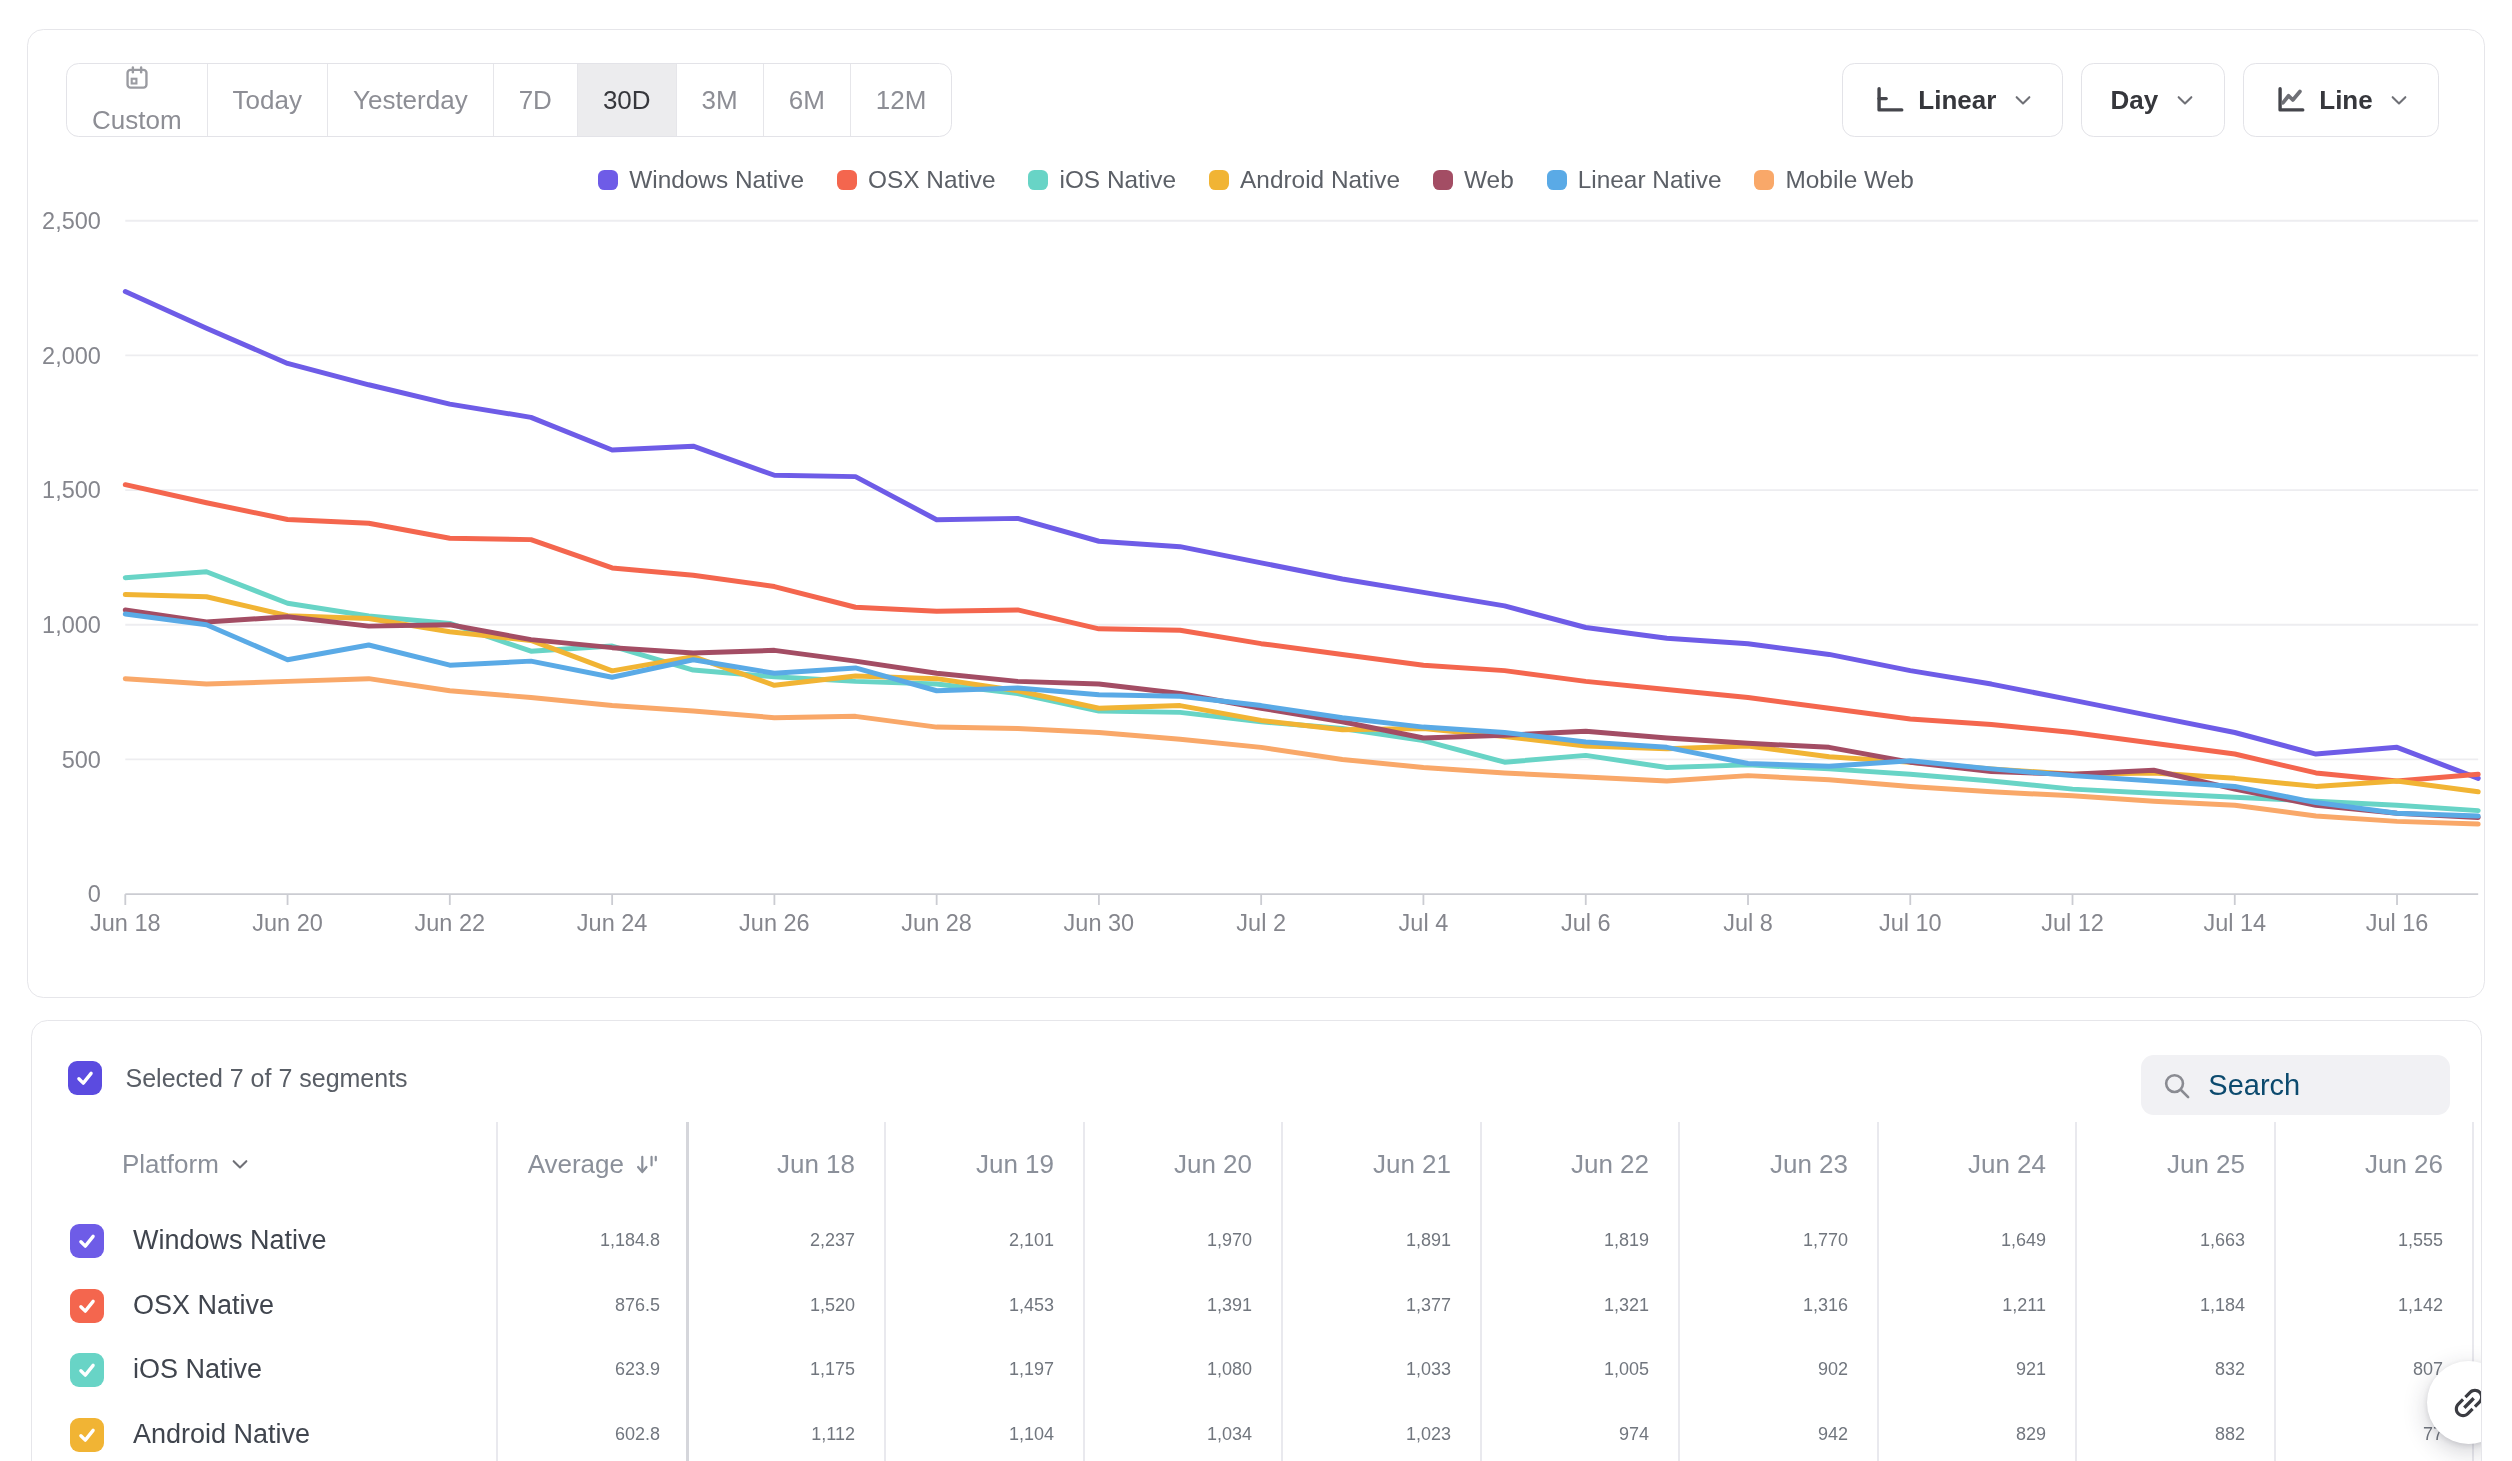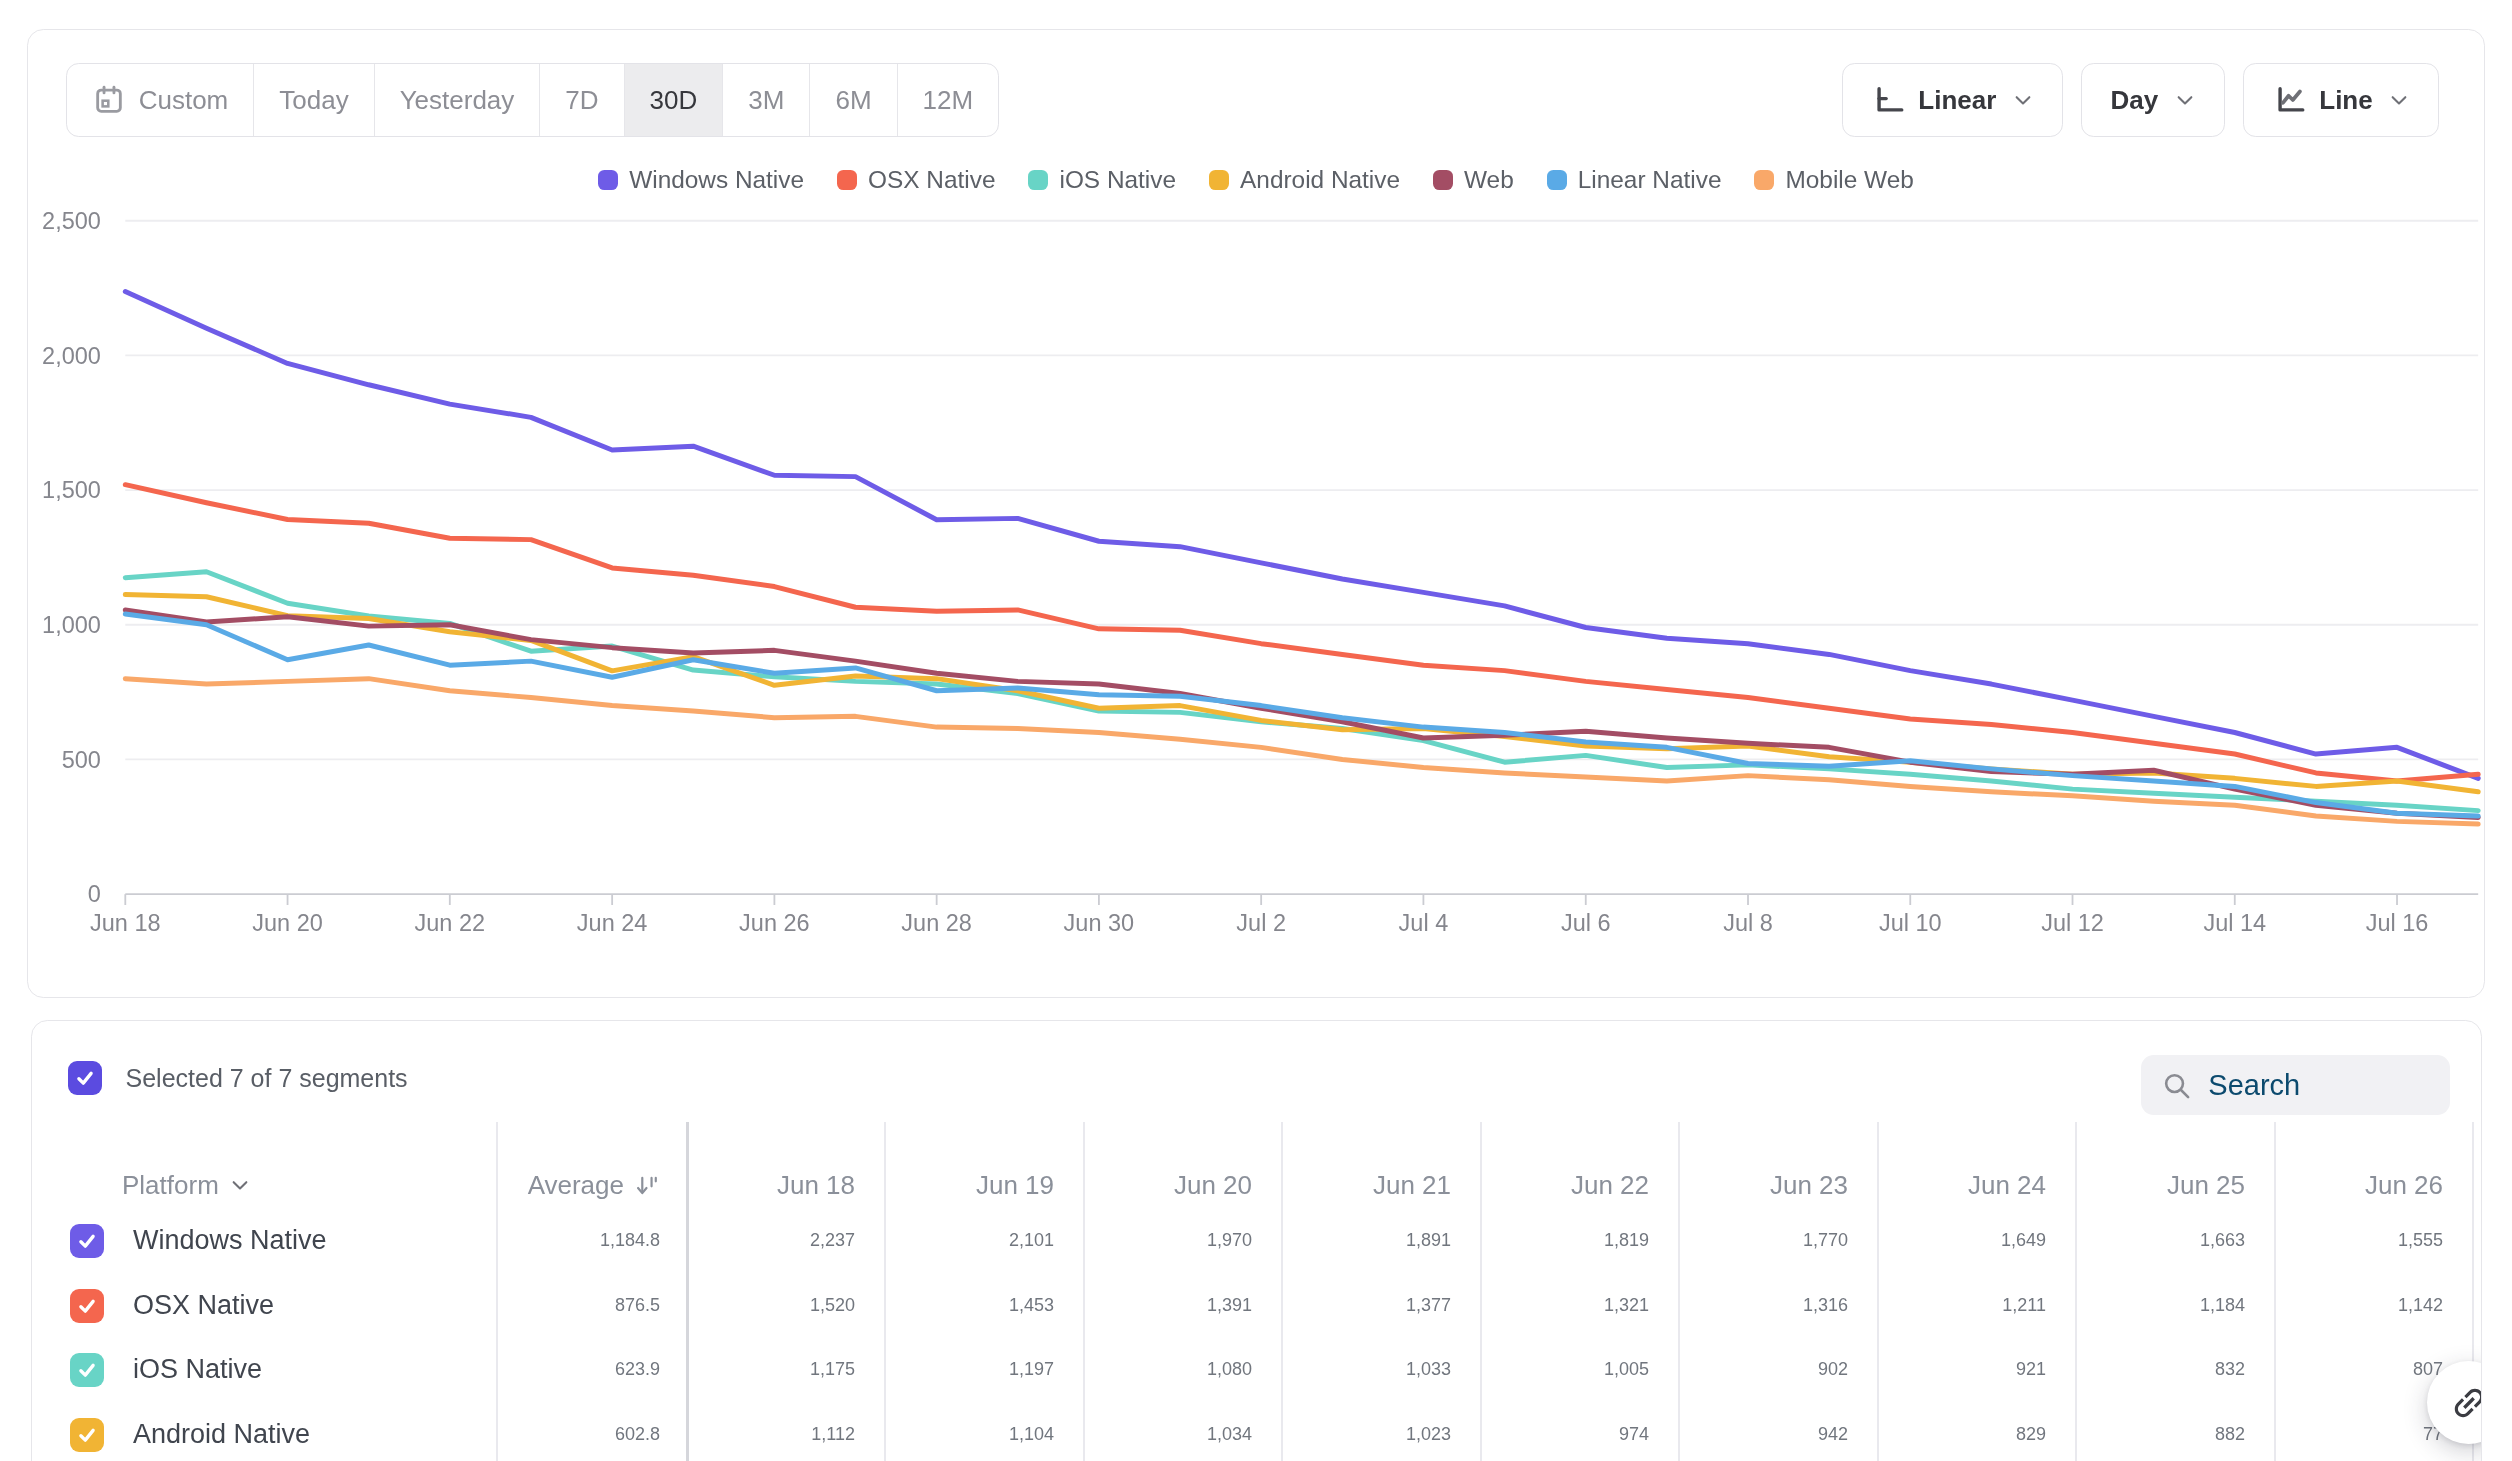--- a/index.html
+++ b/index.html
@@ -7,21 +7,21 @@
     font-family: "Liberation Sans", sans-serif; overflow: hidden; position: relative; }
   .card { position: absolute; background: #fff; border: 1.8px solid #e6e6ea; border-radius: 16.3px; }
   #card-chart { left: 27px; top: 29px; width: 2458px; height: 969px; }
   #card-table { left: 31px; top: 1020px; width: 2451px; height: 488px; overflow: hidden; }
 
   
   .range-group { position: absolute; left: 38px; top: 33px; height: 74px;
     display: inline-flex; align-items: stretch; border: 1.8px solid #e3e3e8; border-radius: 12.7px; overflow: hidden; background:#fff; }
   .seg { display: flex; align-items: center; gap: 12.7px; padding: 0 25px;
     font-size: 26px; color: #8d8e95; border-left: 1.8px solid #e6e6ea; cursor: pointer; white-space: nowrap; }
-  .seg:first-child { border-left: none; }
+  .seg:first-child { border-left: none; flex-direction: column; }
   .seg.selected { background: #ececee; color: #36373c; font-weight: 400; }
   .btn { position: absolute; height: 74px; display: inline-flex; align-items: center; gap: 12.7px;
     border: 1.8px solid #e3e3e8; border-radius: 12.7px; padding: 0 29px; font-size: 26px;
     color: #36373c; font-weight: 700; background: #fff; cursor: pointer; white-space: nowrap; }
   #compare-btn { left: 921px; top: 33px; }
   .right-controls { position: absolute; right: 45px; top: 33px; display: flex; gap: 18px; }
   .right-controls .btn { position: relative; }
   .chev { width: 20px; height: 12.7px; margin-left: 3.6px; flex: 0 0 auto; }
   .icon-stroke { stroke: #45464c; stroke-width: 2.4; fill: none; stroke-linecap: round; stroke-linejoin: round; }
   .chev polyline { stroke: #6f7076; stroke-width: 2.6; fill: none; stroke-linecap: round; stroke-linejoin: round; }
@@ -44,21 +44,21 @@
   .cbx polyline { stroke: #fff; stroke-width: 3.4; fill: none; stroke-linecap: round; stroke-linejoin: round; }
   #seg-select-label { font-size: 25px; color: #595e66; }
   #search-box { position: absolute; right: 31px; top: 34px; width: 309px; height: 60px;
     background: #f1f1f4; border-radius: 12.7px; display: flex; align-items: center; gap: 16.3px; padding: 0 20px; cursor: text; }
   #search-box svg { width: 31px; height: 31px; }
   #search-placeholder { font-size: 29px; color: #0c4a6e; }
 
   .col-line { position: absolute; top: 101px; height: 387px; width: 1.8px; background: #e9e9ee; }
   .col-line.thick { width: 2.7px; background: #d5d6db; }
 
-  .th { position: absolute; top: 142px; height: 45px; display: flex; align-items: center;
+  .th { position: absolute; top: 121px; height: 45px; display: flex; align-items: center;
     font-size: 26px; color: #8b909a; white-space: nowrap; }
   .th.right { justify-content: flex-end; }
   .trow { position: absolute; left: 0; width: 100%; height: 63px; }
   .trow .cbx { position: absolute; left: 38px; top: 14.5px; }
   .plabel { position: absolute; left: 101px; top: 0; height: 63px; display: flex; align-items: center;
     font-size: 27px; color: #40454e; white-space: nowrap; }
   .num { position: absolute; top: 0; height: 63px; display: flex; align-items: center; justify-content: flex-end;
     font-family: Liberation Sans, sans-serif; font-size: 18px; color: #71767e; white-space: nowrap; }
 
   #link-fab { position: absolute; left: 2395px; top: 340px; width: 83px; height: 83px; border-radius: 50%;

